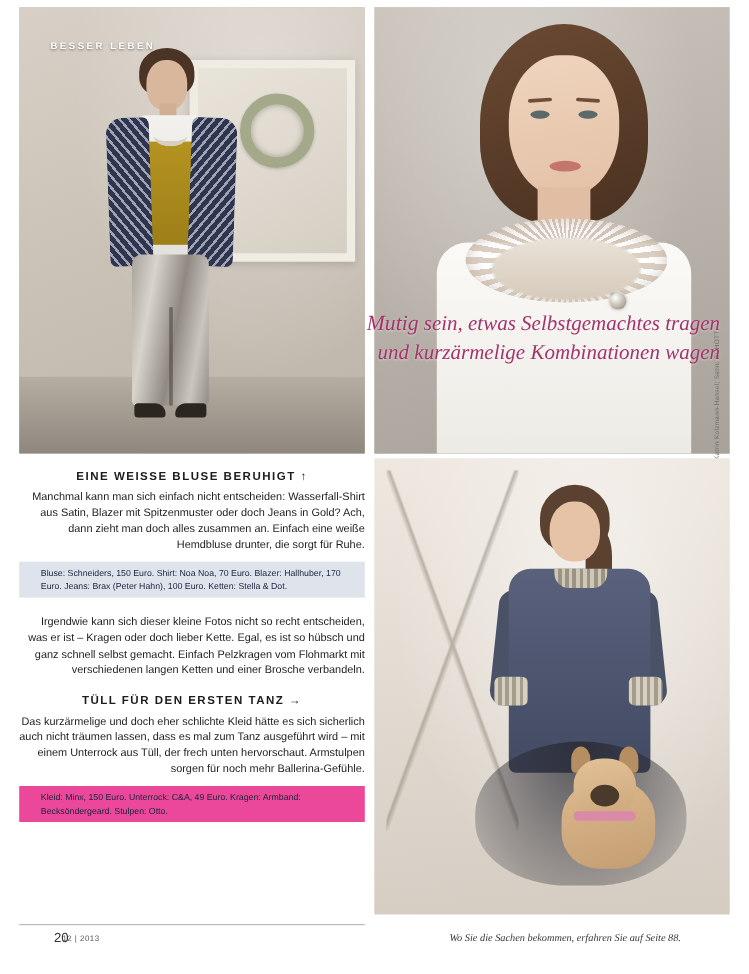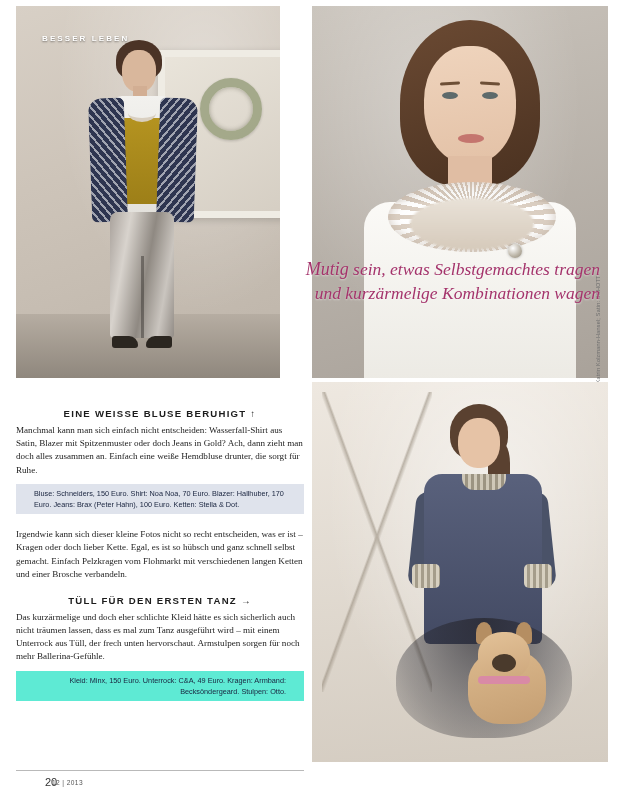--- a/index.html
+++ b/index.html
@@ -12,21 +12,21 @@
   .page {
     position: relative;
     width: 624px; height: 812px;
     background: #ffffff;
   }
 
   
   .photo-left {
     position: absolute;
     left: 16px; top: 6px;
-    width: 264px; height: 372px;
+    width: 288px; height: 372px;
     overflow: hidden;
     background: linear-gradient(170deg,#cfc6bb 0%,#c5bcb1 35%,#b9b0a6 70%,#aaa198 100%);
   }
   .pl-wall {
     position: absolute; left: 0; top: 0; width: 100%; height: 100%;
     background:
       radial-gradient(ellipse at 70% 20%, rgba(255,255,255,0.35), rgba(255,255,255,0) 55%),
       linear-gradient(160deg,#d8d0c6 0%,#cdc4b9 40%,#bdb4a9 100%);
   }
   .pl-panel {
@@ -250,50 +250,49 @@
     font-size: 8.6px;
     color: #3a3a3a;
     text-align: center;
   }
 
   
   .textcol {
     position: absolute;
     left: 16px; top: 392px;
     width: 288px;
-    margin-top: 16px;
   }
   .sec { margin-bottom: 14px; }
   .sec-title {
     text-align: center;
     font-size: 9.6px;
     letter-spacing: 1.25px;
     font-weight: bold;
     color: #1c1c1c;
     margin-bottom: 5px;
     font-family: "Liberation Sans", sans-serif;
   }
   .sec-body {
-    font-family: Liberation Serif, serif;
+    font-family: Liberation Sans, sans-serif;
     font-size: 9.1px;
     line-height: 1.45;
     color: #1d1d1d;
-    text-align: left;
+    text-align: right;
   }
   .credits {
     margin-top: 7px;
     font-family: "Liberation Sans", sans-serif;
     font-size: 7.3px;
     line-height: 1.55;
     color: #18233e;
     background: #dfe3ec;
     padding: 4px 18px;
     text-align: left;
   }
-  .credits.c2 { background: #5eead4; text-align: right; }
+  .credits.c2 { background: #ec4899; }
 
   
   .footer-rule {
     position: absolute;
     left: 16px; top: 770px;
     width: 288px; height: 1px;
     background: #b9b9b9;
   }
   .folio {
     position: absolute;
@@ -376,20 +375,21 @@
     <div class="pb-cuff-r"></div>
     <div class="pb-tulle"></div>
     <div class="pb-dog-body"></div>
     <div class="pb-dog-ear-l"></div>
     <div class="pb-dog-ear-r"></div>
     <div class="pb-dog-head"></div>
     <div class="pb-dog-muzzle"></div>
     <div class="pb-dog-collar"></div>
   </div>
 
+  <div class="caption">Wo Sie die Sachen bekommen, erfahren Sie auf Seite 88.</div>
 
   <div class="textcol">
 
     <div class="sec">
       <div class="sec-title">EINE WEISSE BLUSE BERUHIGT ↑</div>
       <div class="sec-body">Manchmal kann man sich einfach nicht entscheiden: Wasserfall-Shirt aus Satin, Blazer mit Spitzenmuster oder doch Jeans in Gold? Ach, dann zieht man doch alles zusammen an. Einfach eine weiße Hemdbluse drunter, die sorgt für Ruhe.</div>
       <div class="credits">Bluse: Schneiders, 150 Euro. Shirt: Noa Noa, 70 Euro. Blazer: Hallhuber, 170 Euro. Jeans: Brax (Peter Hahn), 100 Euro. Ketten: Stella &amp; Dot.</div>
     </div>
 
     <div class="sec">

